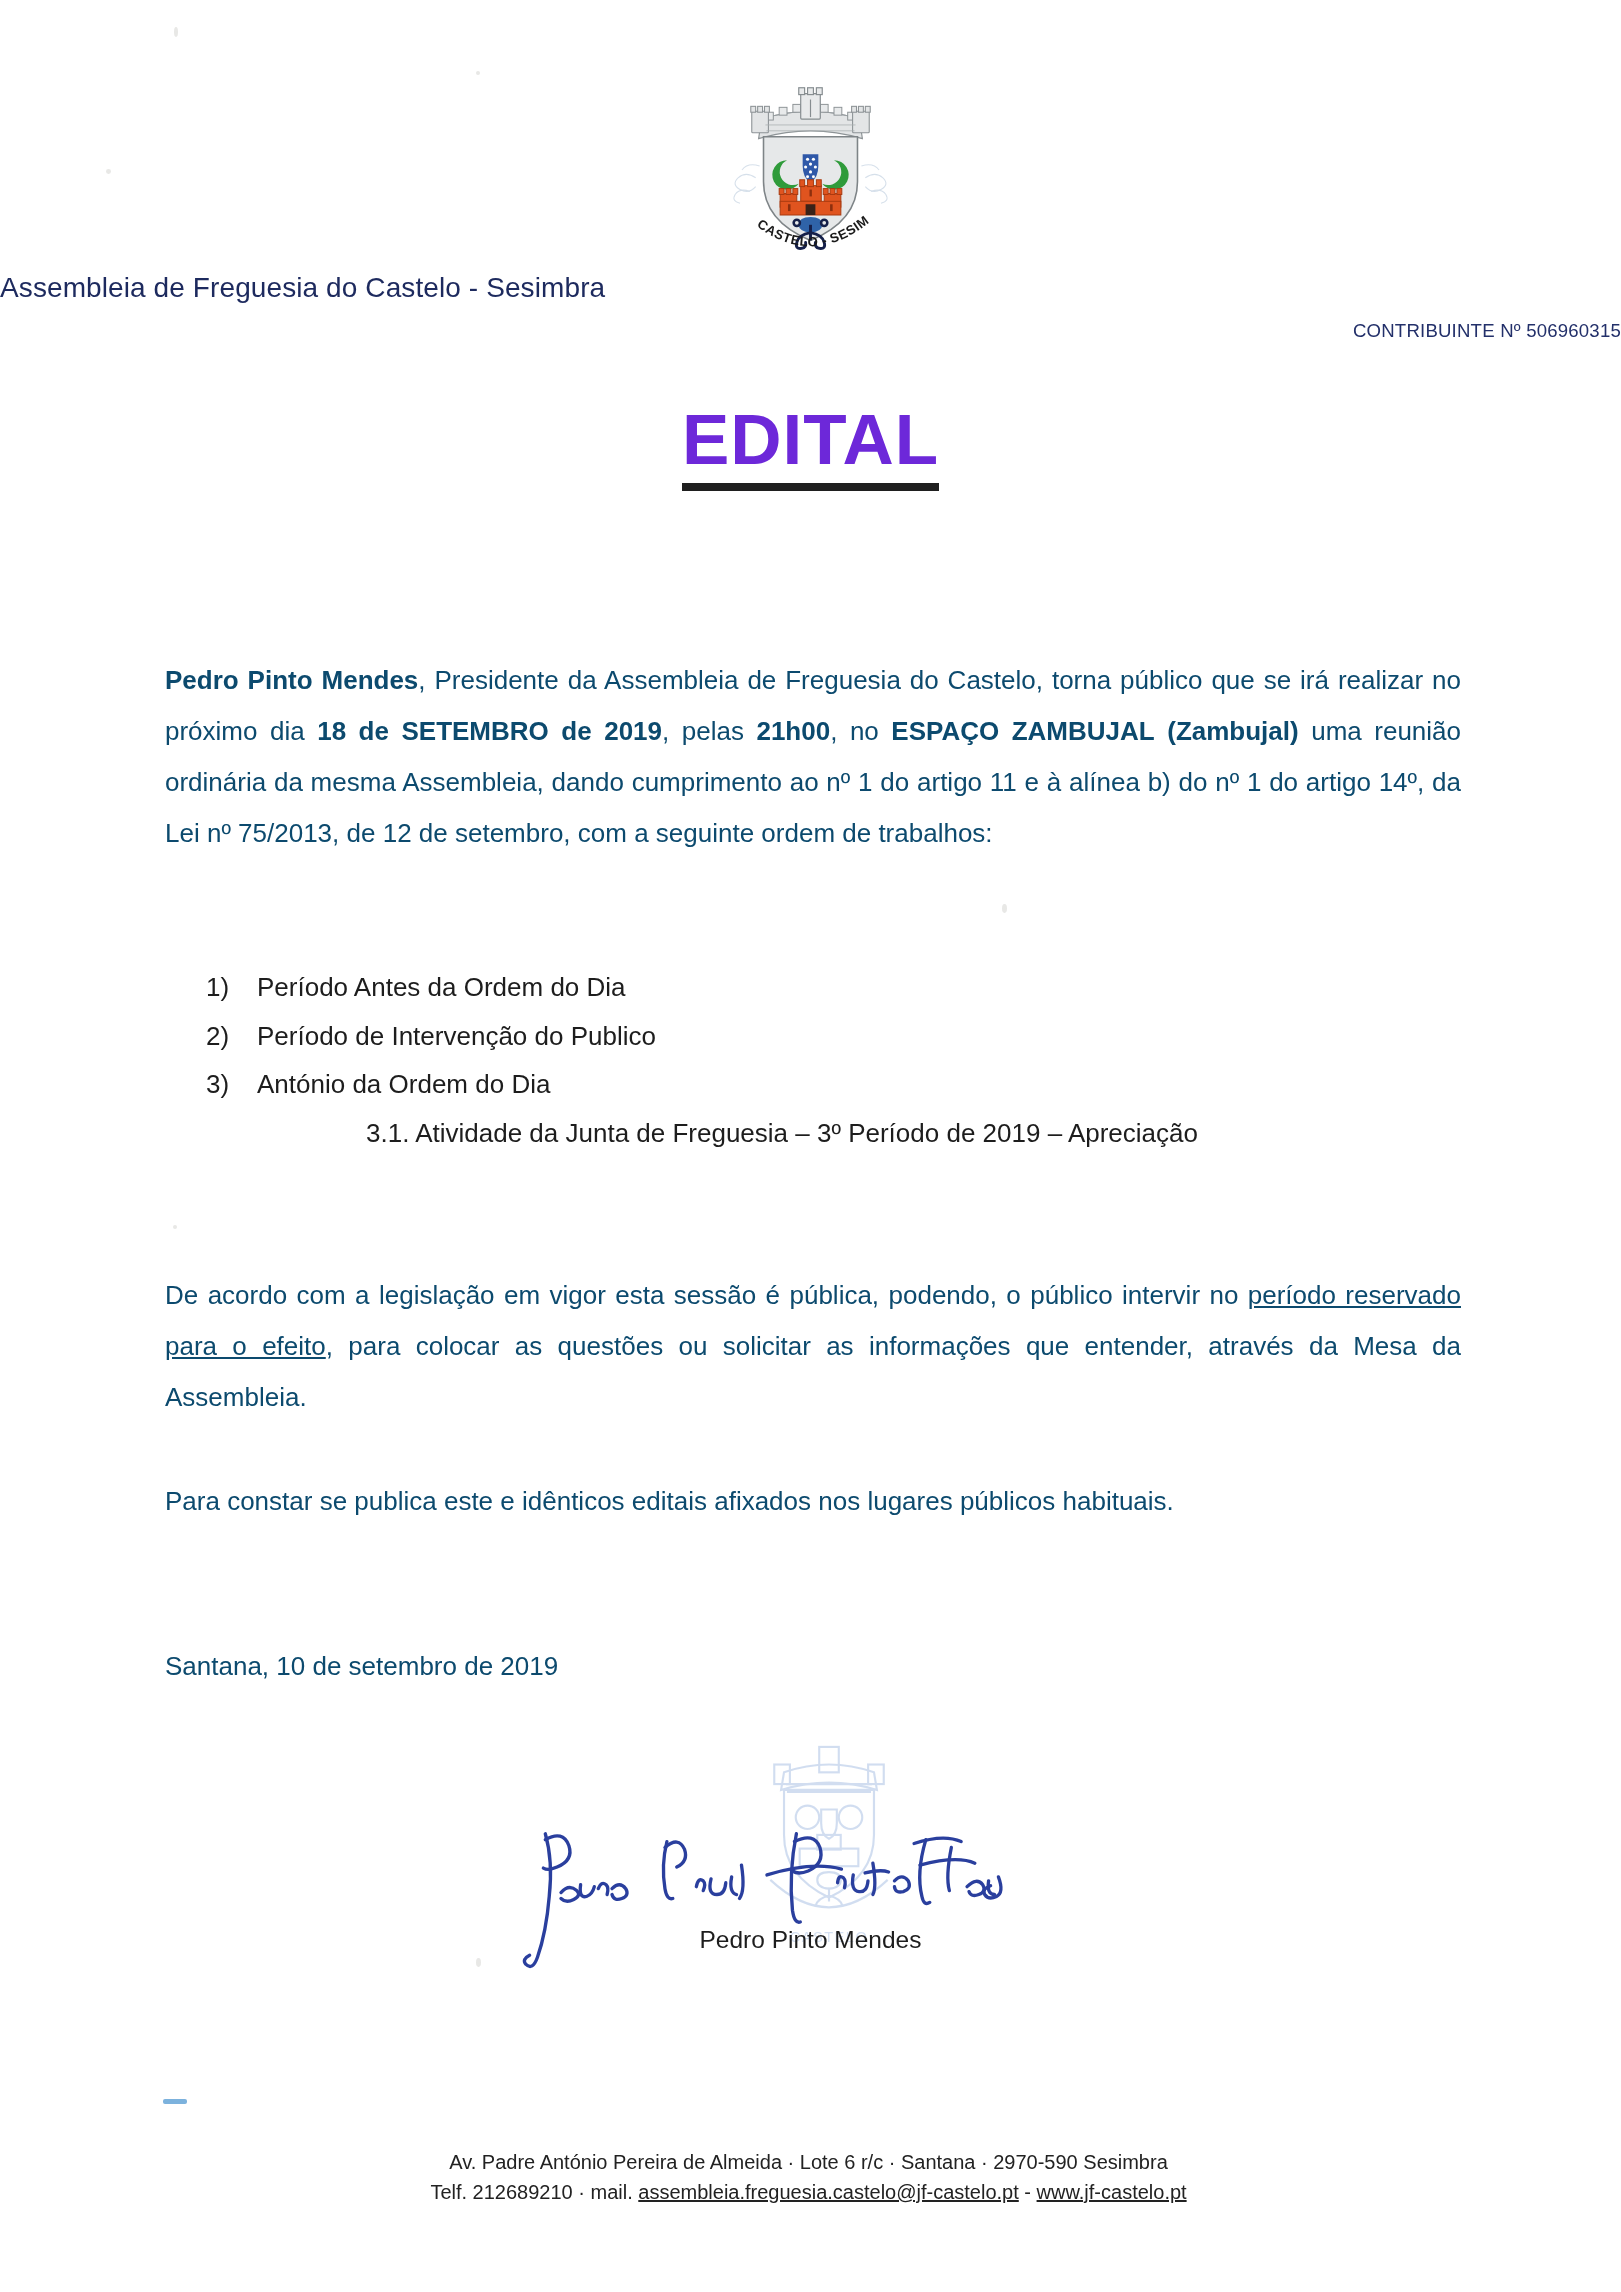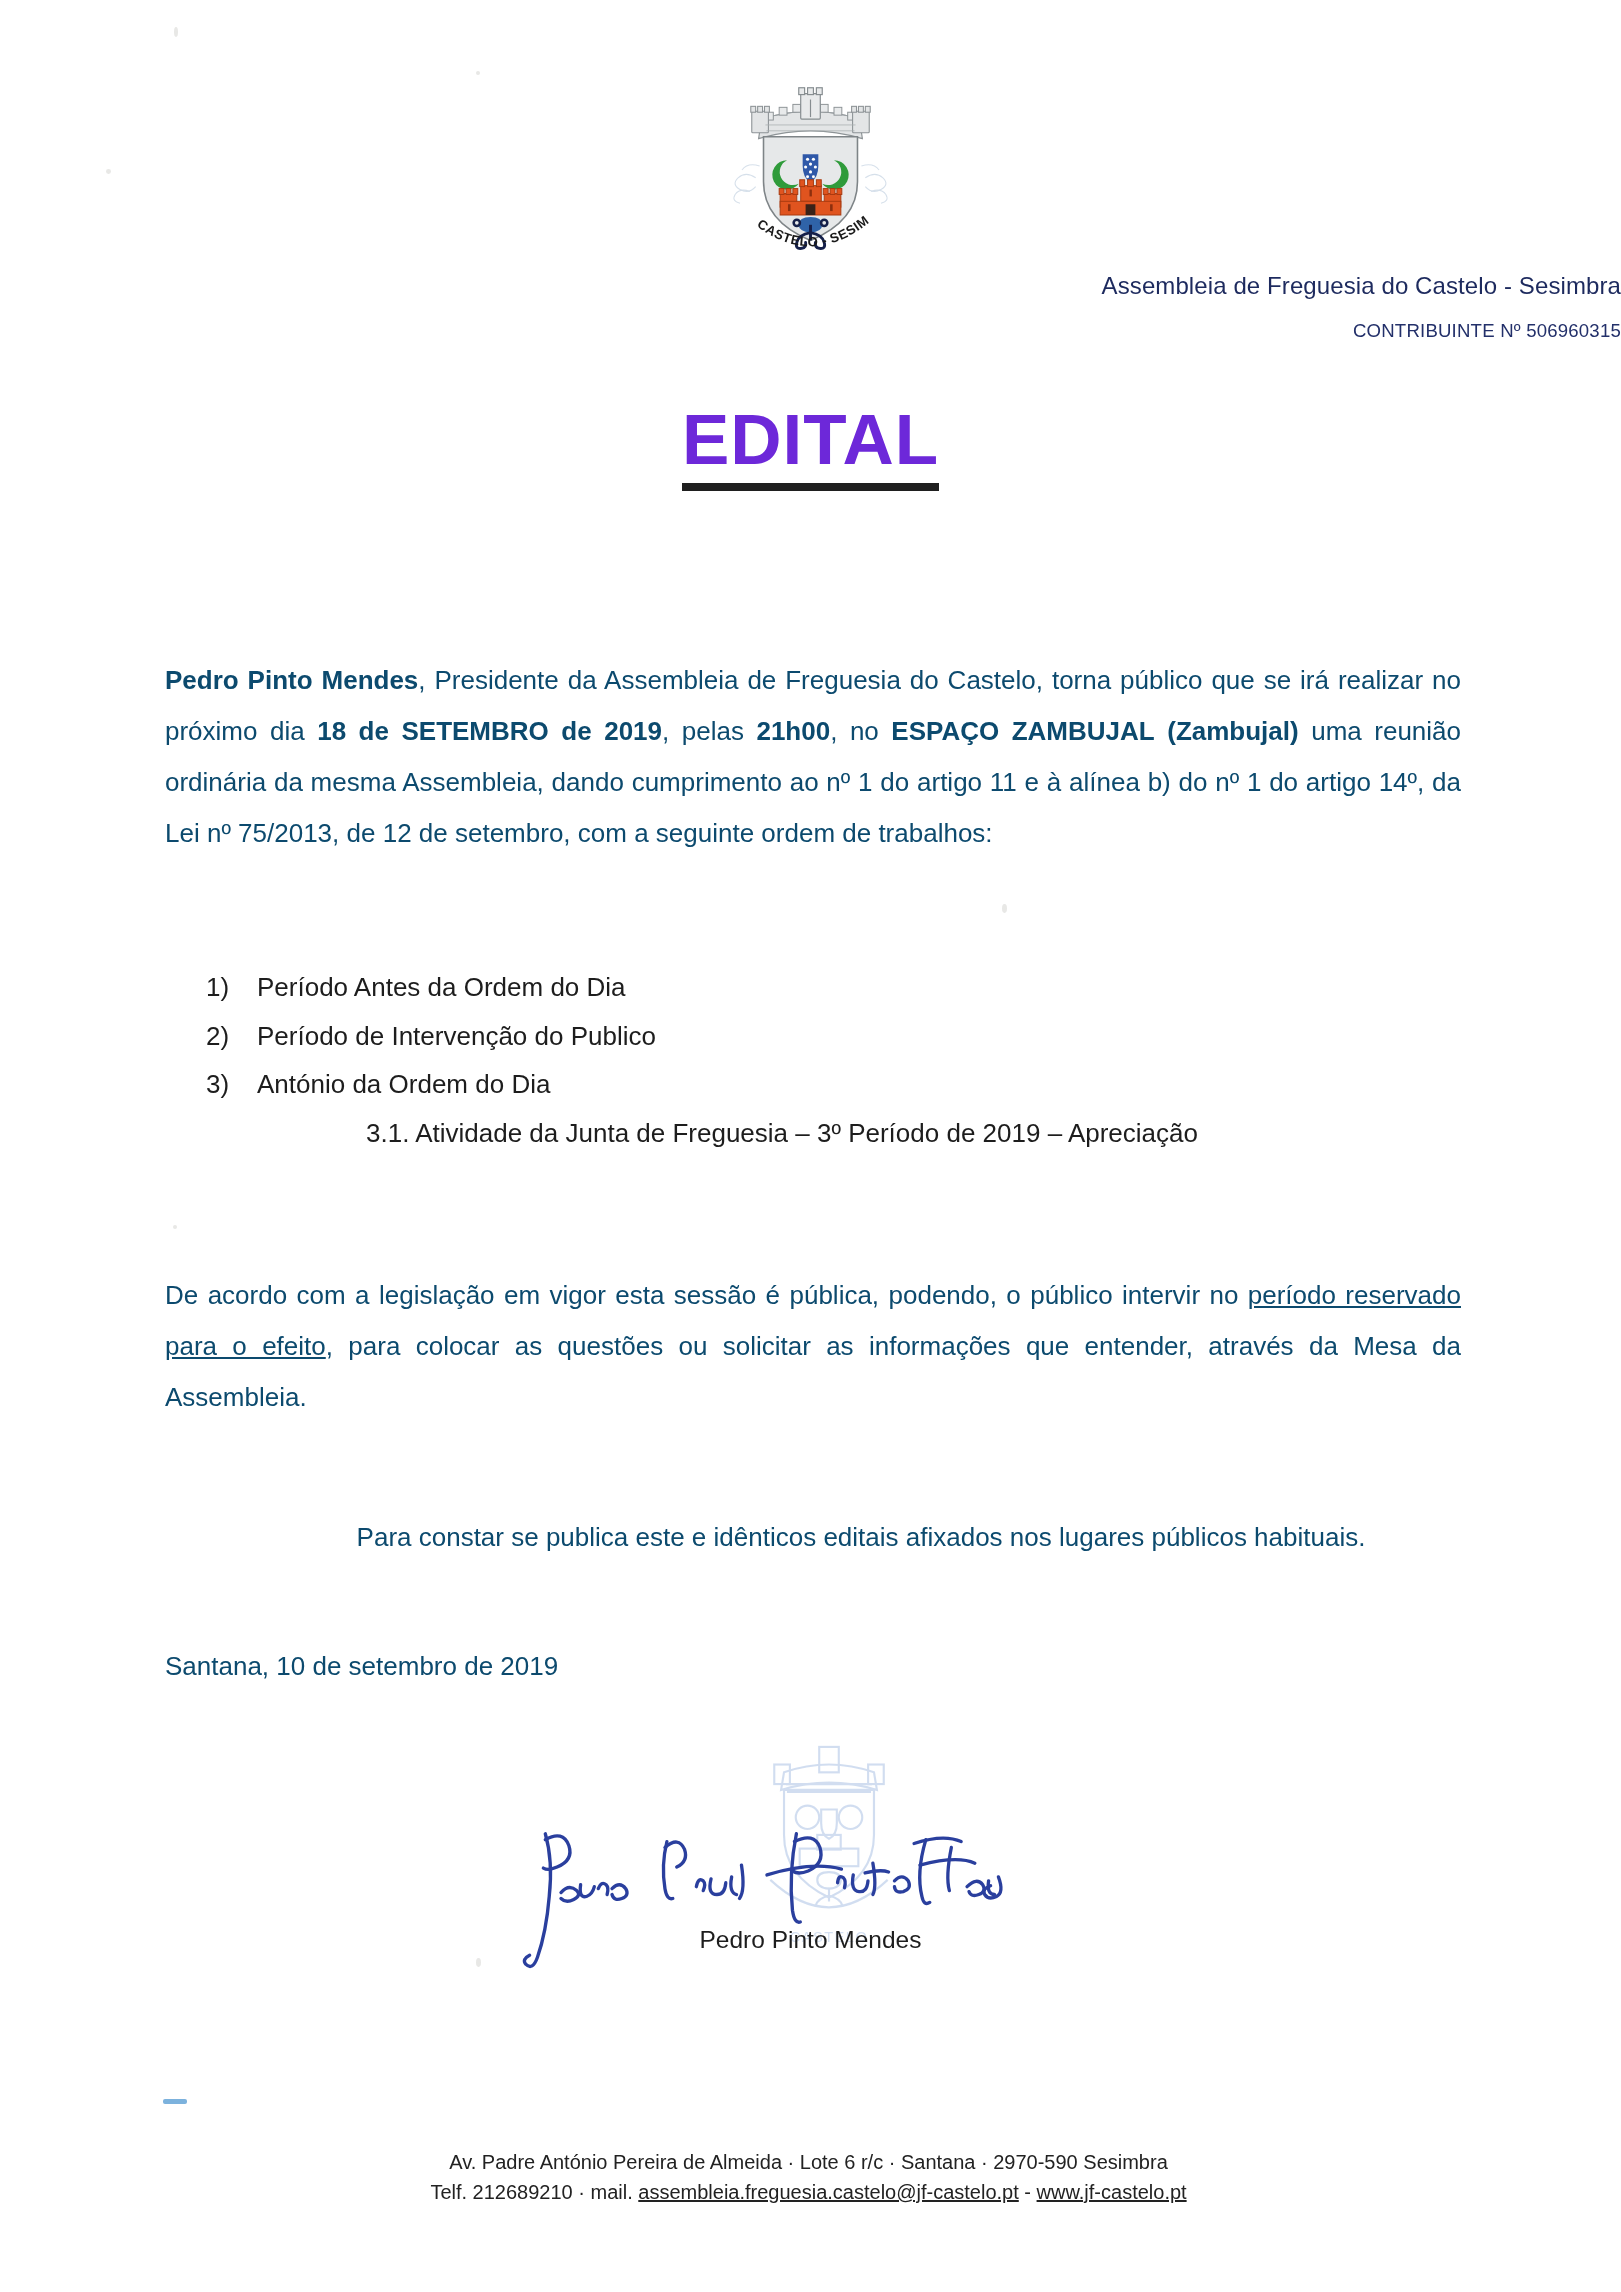--- a/index.html
+++ b/index.html
@@ -39,22 +39,22 @@
     position: relative;
     width: 169px;
     height: 186px;
   }
   .emblem svg { display: block; }
 
   .org-title {
     position: absolute;
     left: 0; right: 0;
     top: 272px;
-    text-align: right;
-    font-size: 24px;
+    text-align: left;
+    font-size: 28px;
     letter-spacing: 0.1px;
     color: #1d2a5e;
     white-space: nowrap;
   }
   .org-tax {
     position: absolute;
     left: 0; right: 0;
     top: 320px;
     text-align: right;
     font-size: 18.6px;
@@ -85,21 +85,21 @@
     position: absolute;
     left: 165px;
     width: 1296px;
     font-size: 26px;
     line-height: 51px;
     color: #0c4a6e;
     text-align: justify;
   }
   .body-block.p1 { top: 655px; }
   .body-block.p2 { top: 1270px; }
-  .body-block.p3 { top: 1512px; text-align: center; margin-left: 48px; }
+  .body-block.p3 { top: 1476px; text-align: left; }
   .body-block.date { top: 1641px; text-align: left; }
 
   .body-block b { font-weight: bold; }
   .u { text-decoration: underline; }
 
   
   .agenda {
     position: absolute;
     left: 165px;
     width: 1296px;

